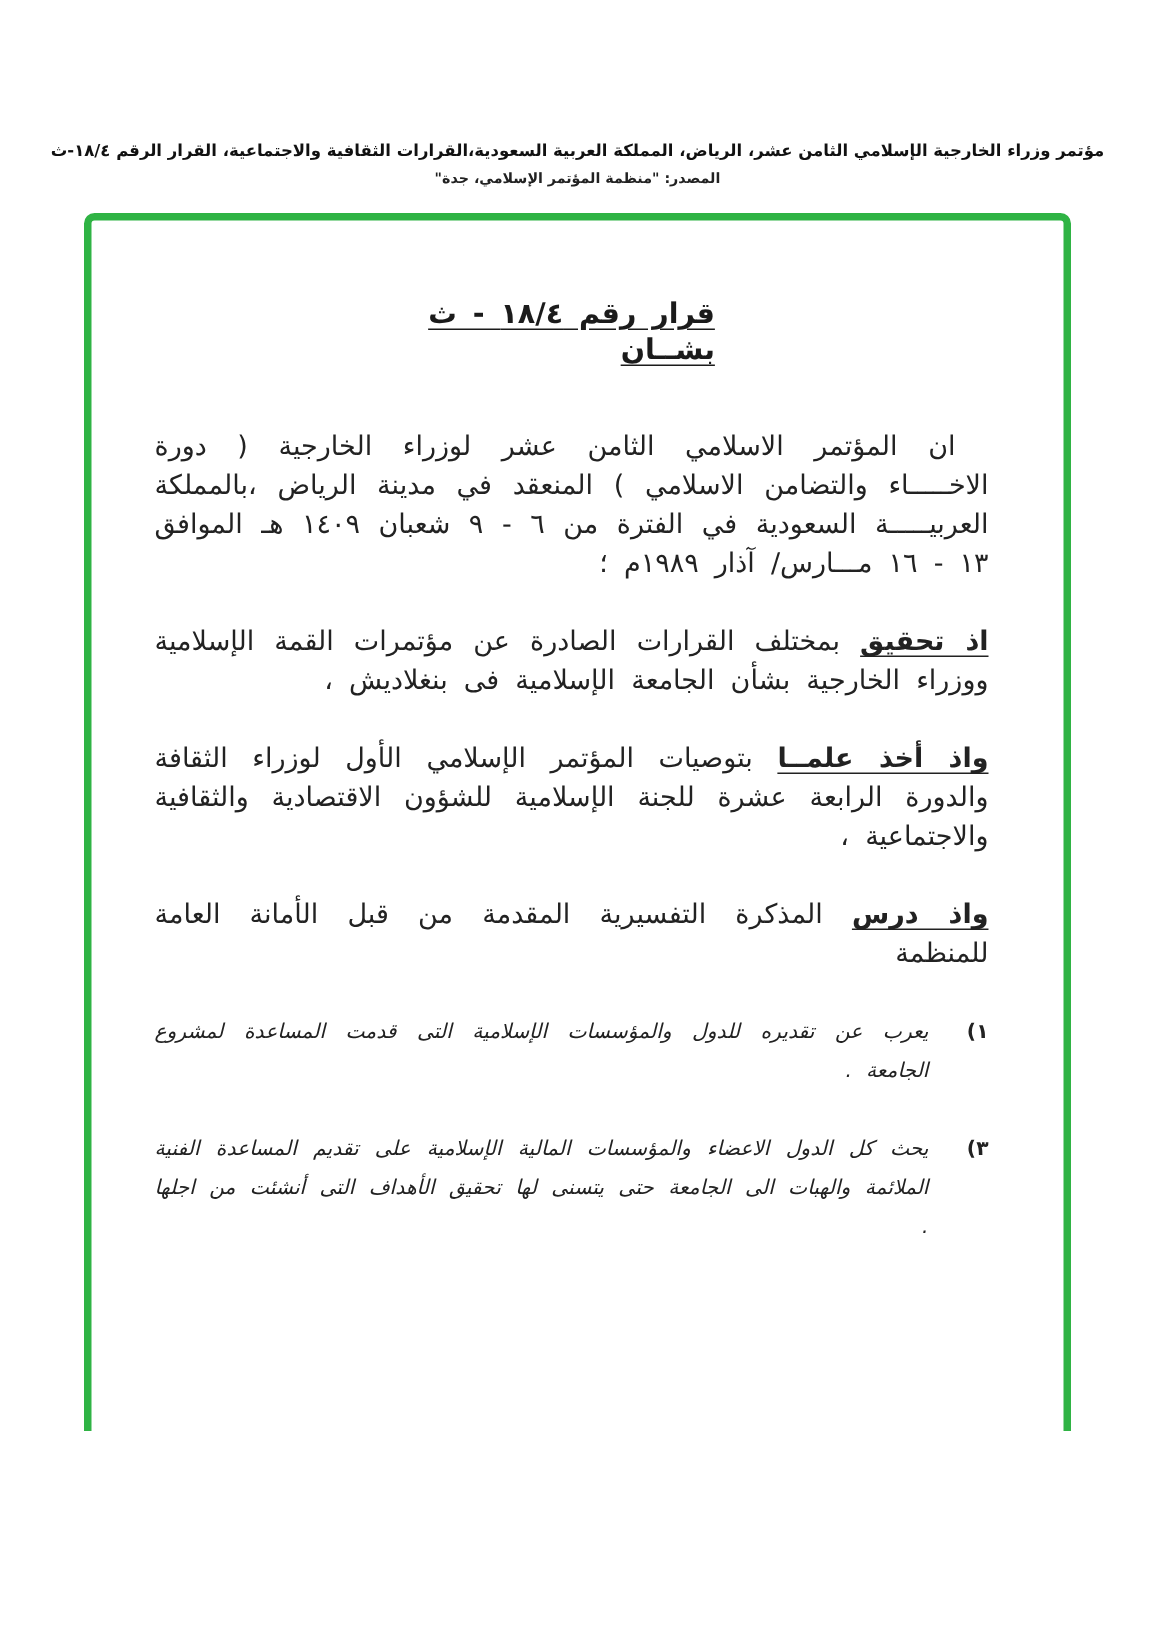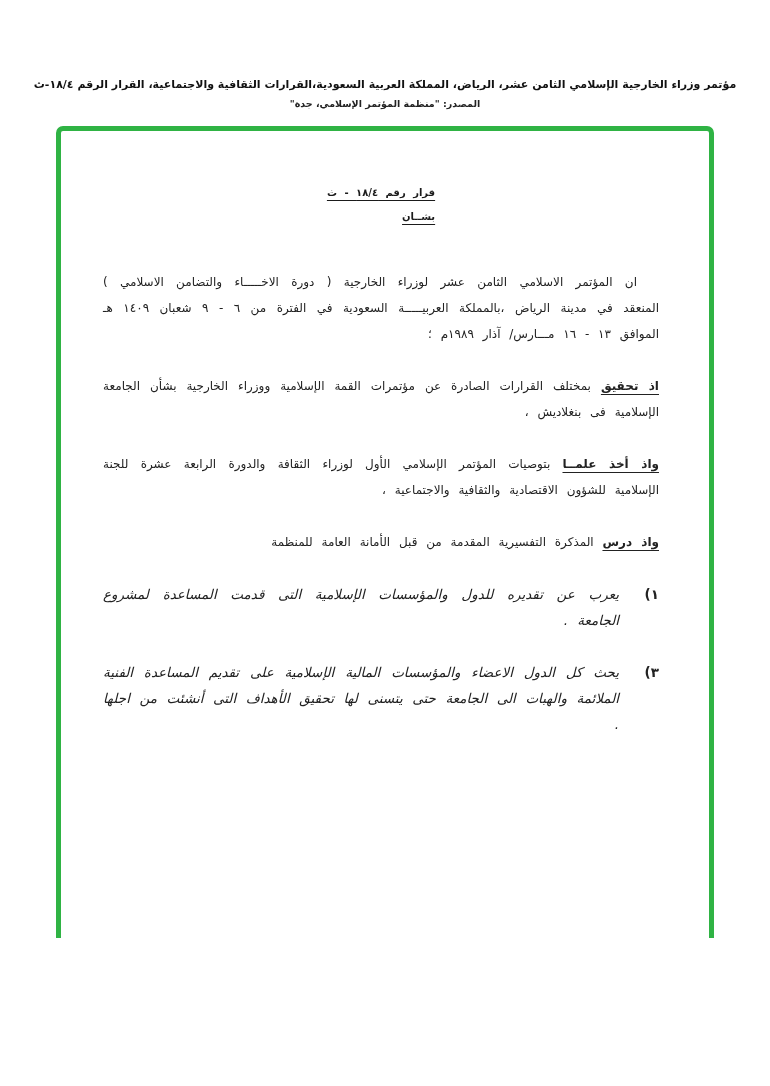--- a/index.html
+++ b/index.html
@@ -1,20 +1,20 @@
 <!DOCTYPE html>
 <html lang="ar"><head>
 <meta charset="utf-8">
 <style>
   html, body { margin: 0; padding: 0; background: #ffffff; }
   .page {
     position: relative;
     width: 770px;
     height: 938px;
-    margin: 0 auto;
+    margin: 16px auto;
     background: #ffffff;
     font-family: "DejaVu Sans", sans-serif;
     color: #1e1e1e;
     overflow: hidden;
   }
   .top-header {
     padding-top: 78px;
     text-align: center;
   }
   .header-line {
@@ -41,33 +41,33 @@
     background: #fff;
     overflow: hidden;
   }
   .doc { direction: rtl; }
   .title-block {
     width: fit-content;
     margin: 6px auto 0 auto;
     text-align: center;
   }
   .title-line {
-    font-size: 10px;
+    font-size: 19px;
     font-weight: 700;
     letter-spacing: 1.5px;
     word-spacing: 4px;
     text-decoration: underline;
     text-underline-offset: 4px;
     line-height: 24px;
     color: #1b1b1b;
   }
   .title-line.small { text-align: center; width: fit-content; }
   .para {
     margin: 0 0 26px 0;
-    font-size: 12px;
+    font-size: 18px;
     line-height: 26px;
     letter-spacing: 1px;
     word-spacing: 5px;
     text-align: justify;
     color: #222;
   }
   .preamble {
     margin-top: 40px;
     text-indent: 22px;
   }

